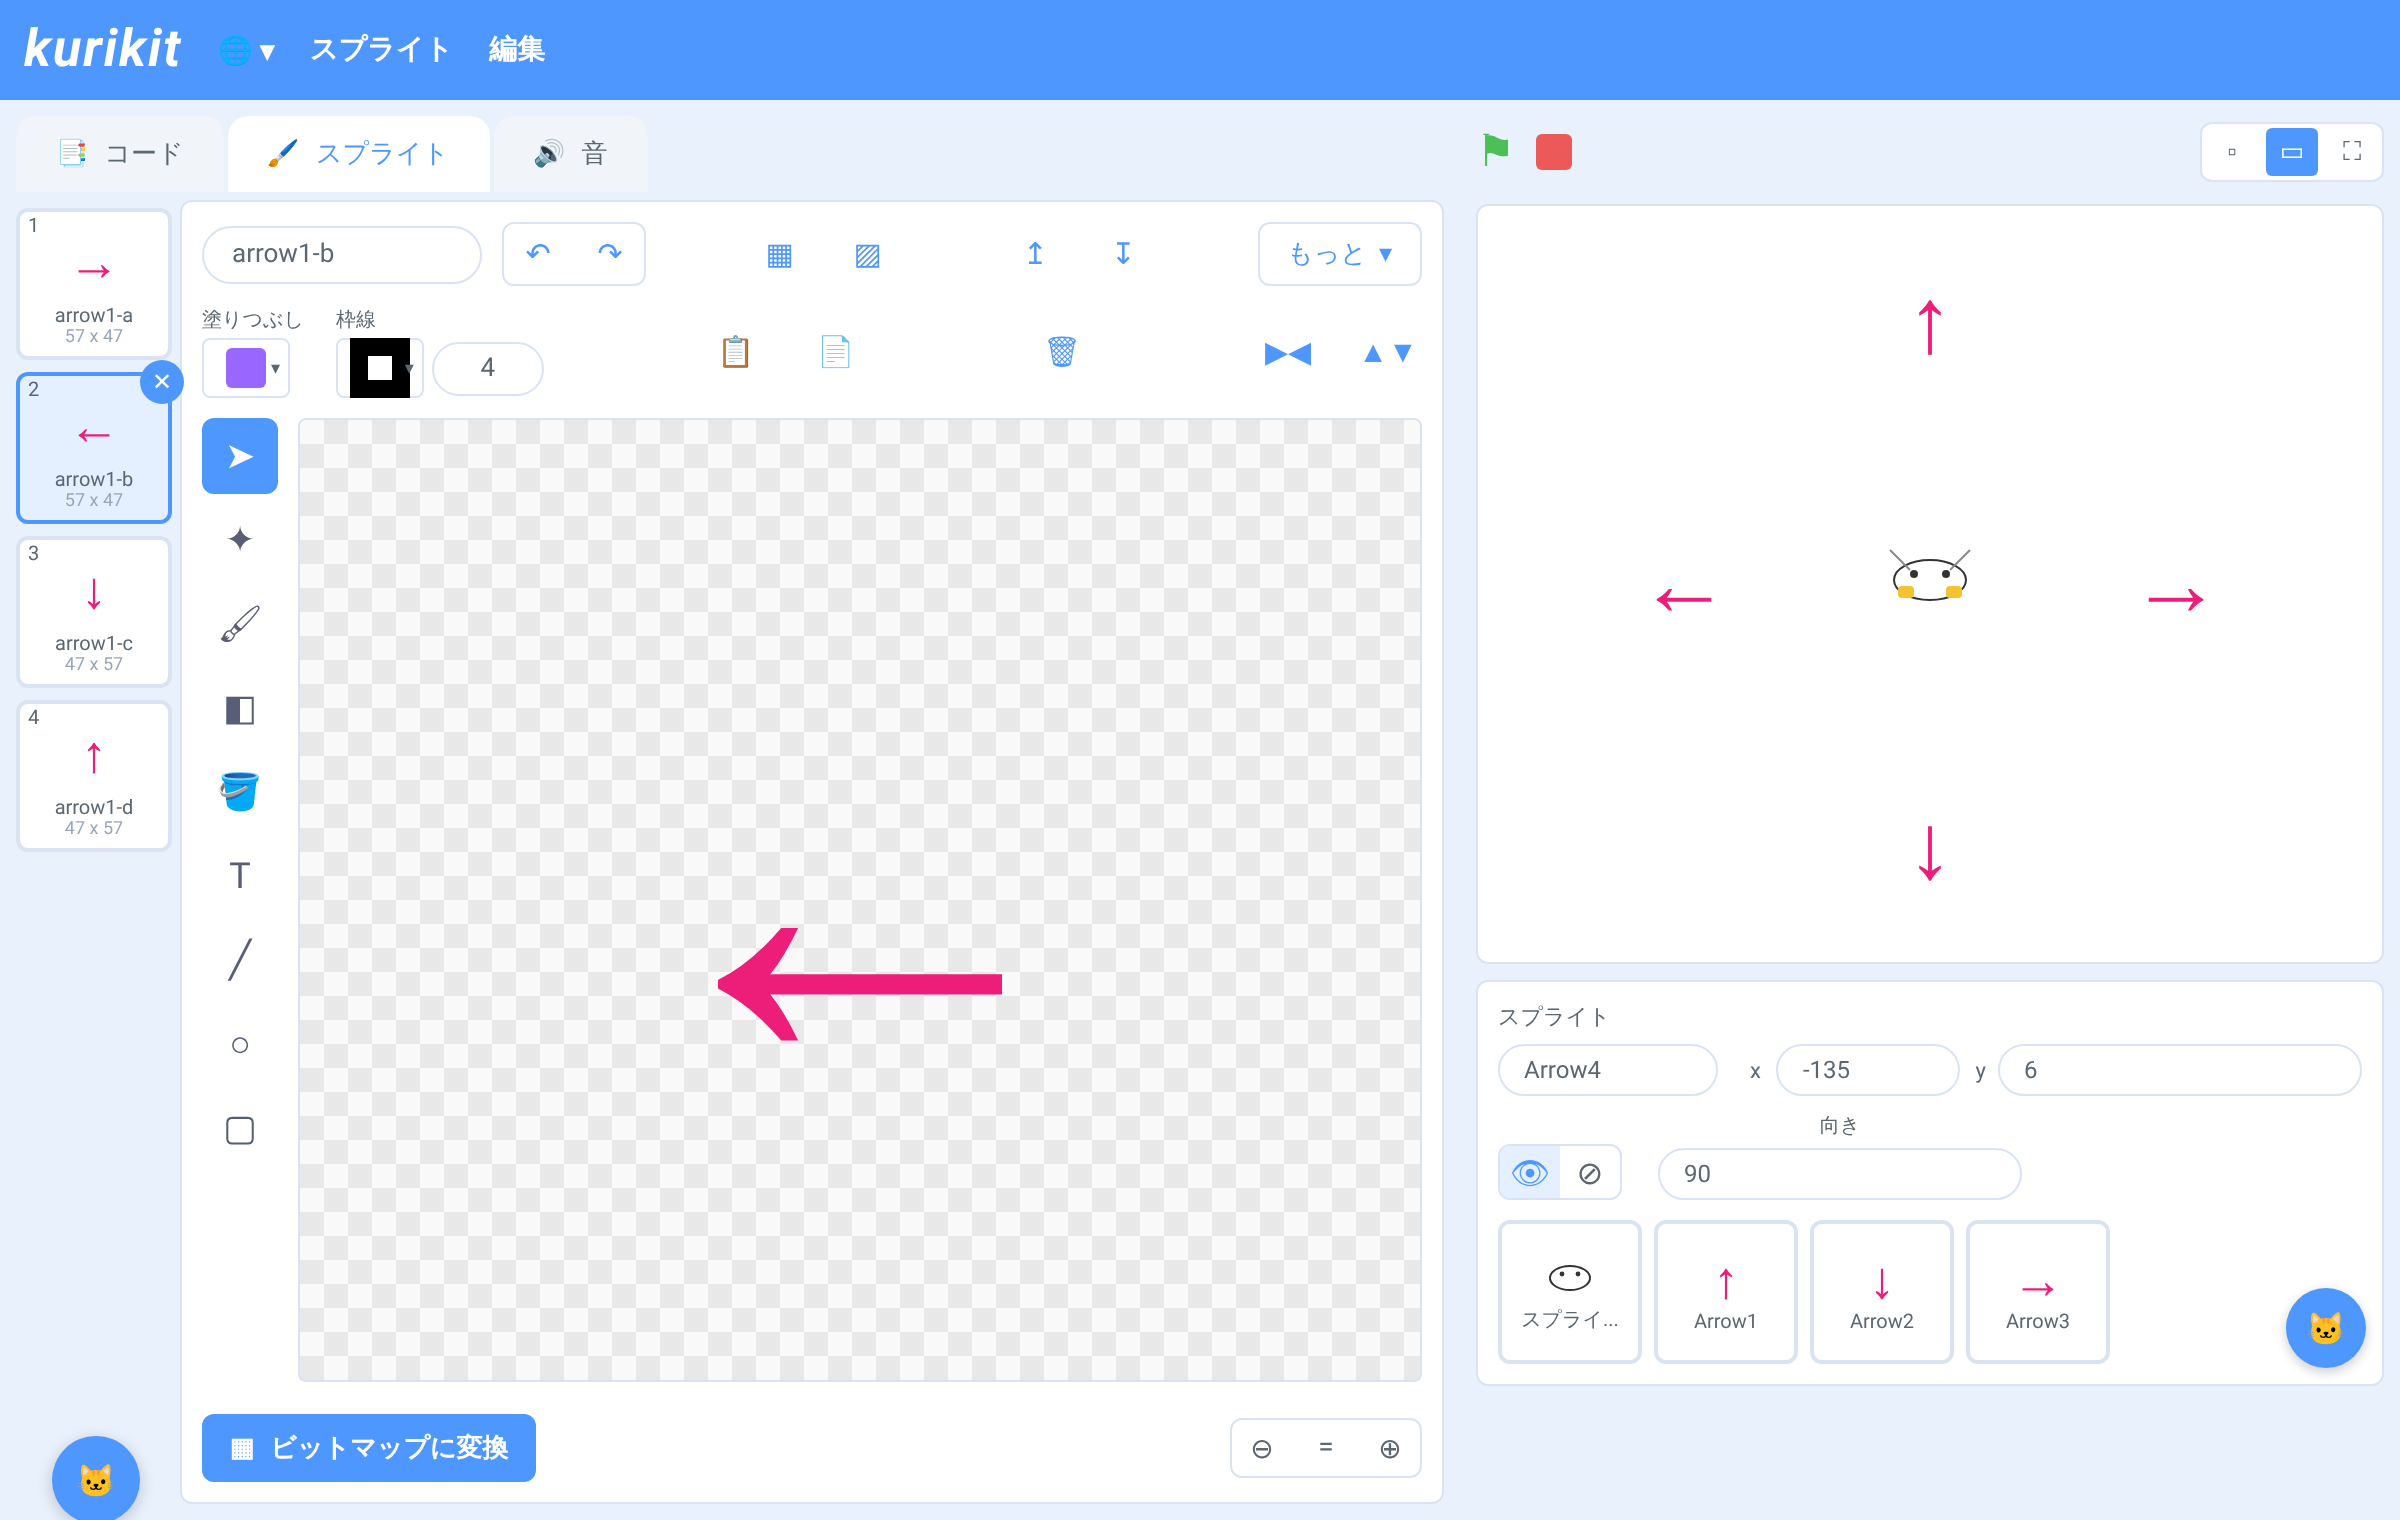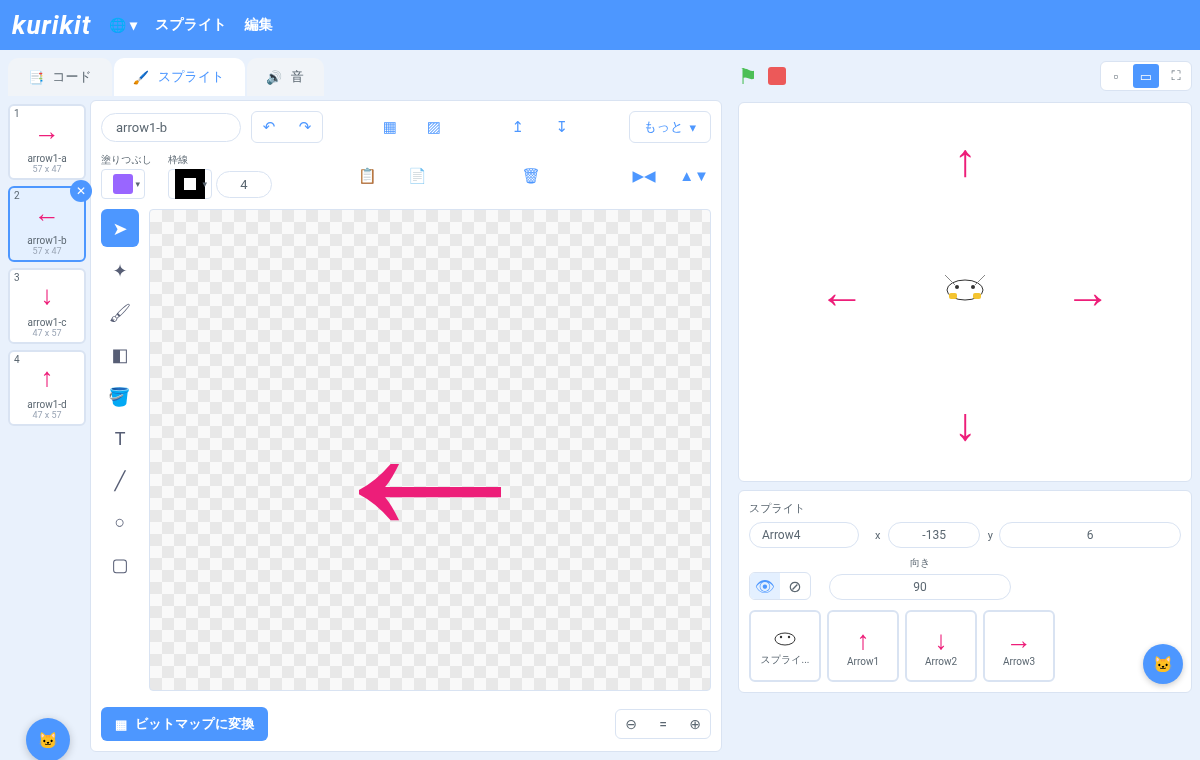--- a/index.html
+++ b/index.html
@@ -58,21 +58,21 @@
 .view-btns{display:flex;gap:4px;border:1px solid #d9e3f2;border-radius:6px;background:#fff;padding:2px}
 .vb{width:26px;height:24px;display:flex;align-items:center;justify-content:center;cursor:pointer;border-radius:3px;color:#5b6771;font-size:13px}
 .vb.sel{background:#4d97ff;color:#fff}
 .stage{flex:0 0 380px;background:#fff;border:1px solid #d9e3f2;border-radius:6px;position:relative;overflow:hidden}
 .stage-arrow{position:absolute;color:#ed1e79;font-size:46px;font-weight:900}
 .sprite-body{position:absolute;left:50%;top:50%;transform:translate(-50%,-50%)}
 .info-row{display:flex;gap:8px}
 .sprite-info{flex:1;background:#fff;border:1px solid #d9e3f2;border-radius:6px;padding:10px;position:relative}
 .info-title{font-size:11px;color:#5b6771;margin-bottom:6px}
 .info-grid{display:grid;grid-template-columns:auto auto 1fr auto 1fr;gap:8px;align-items:center;font-size:11px;color:#5b6771}
-.pill{border:1px solid #d9e3f2;border-radius:18px;padding:5px 12px;font-size:12px;text-align:center;min-width:56px;color:#5b6771}
+.pill{border:1px solid #d9e3f2;border-radius:18px;padding:5px 12px;font-size:12px;min-width:56px;color:#5b6771}
 .vis-btns{display:flex;border:1px solid #d9e3f2;border-radius:6px;overflow:hidden;width:fit-content;margin-top:8px}
 .vis-btns .vbt{width:30px;height:26px;display:flex;align-items:center;justify-content:center;cursor:pointer;color:#5b6771}
 .vis-btns .vbt.sel{background:#e4f0ff;color:#4d97ff}
 .sprite-thumbs{display:flex;gap:6px;margin-top:10px;flex-wrap:wrap}
 .sp-thumb{width:72px;height:72px;border:2px solid #d9e3f2;border-radius:6px;background:#fff;display:flex;flex-direction:column;align-items:center;justify-content:center;cursor:pointer;font-size:10px;color:#5b6771;position:relative}
 .sp-thumb .arr{font-size:26px;color:#ed1e79;font-weight:900}
 .fab{position:absolute;bottom:8px;right:8px;width:40px;height:40px;background:#4d97ff;border-radius:50%;display:flex;align-items:center;justify-content:center;color:#fff;cursor:pointer;box-shadow:0 2px 6px rgba(0,0,0,.2)}
 .flex-sp{flex:1}
 </style>
 </head>

